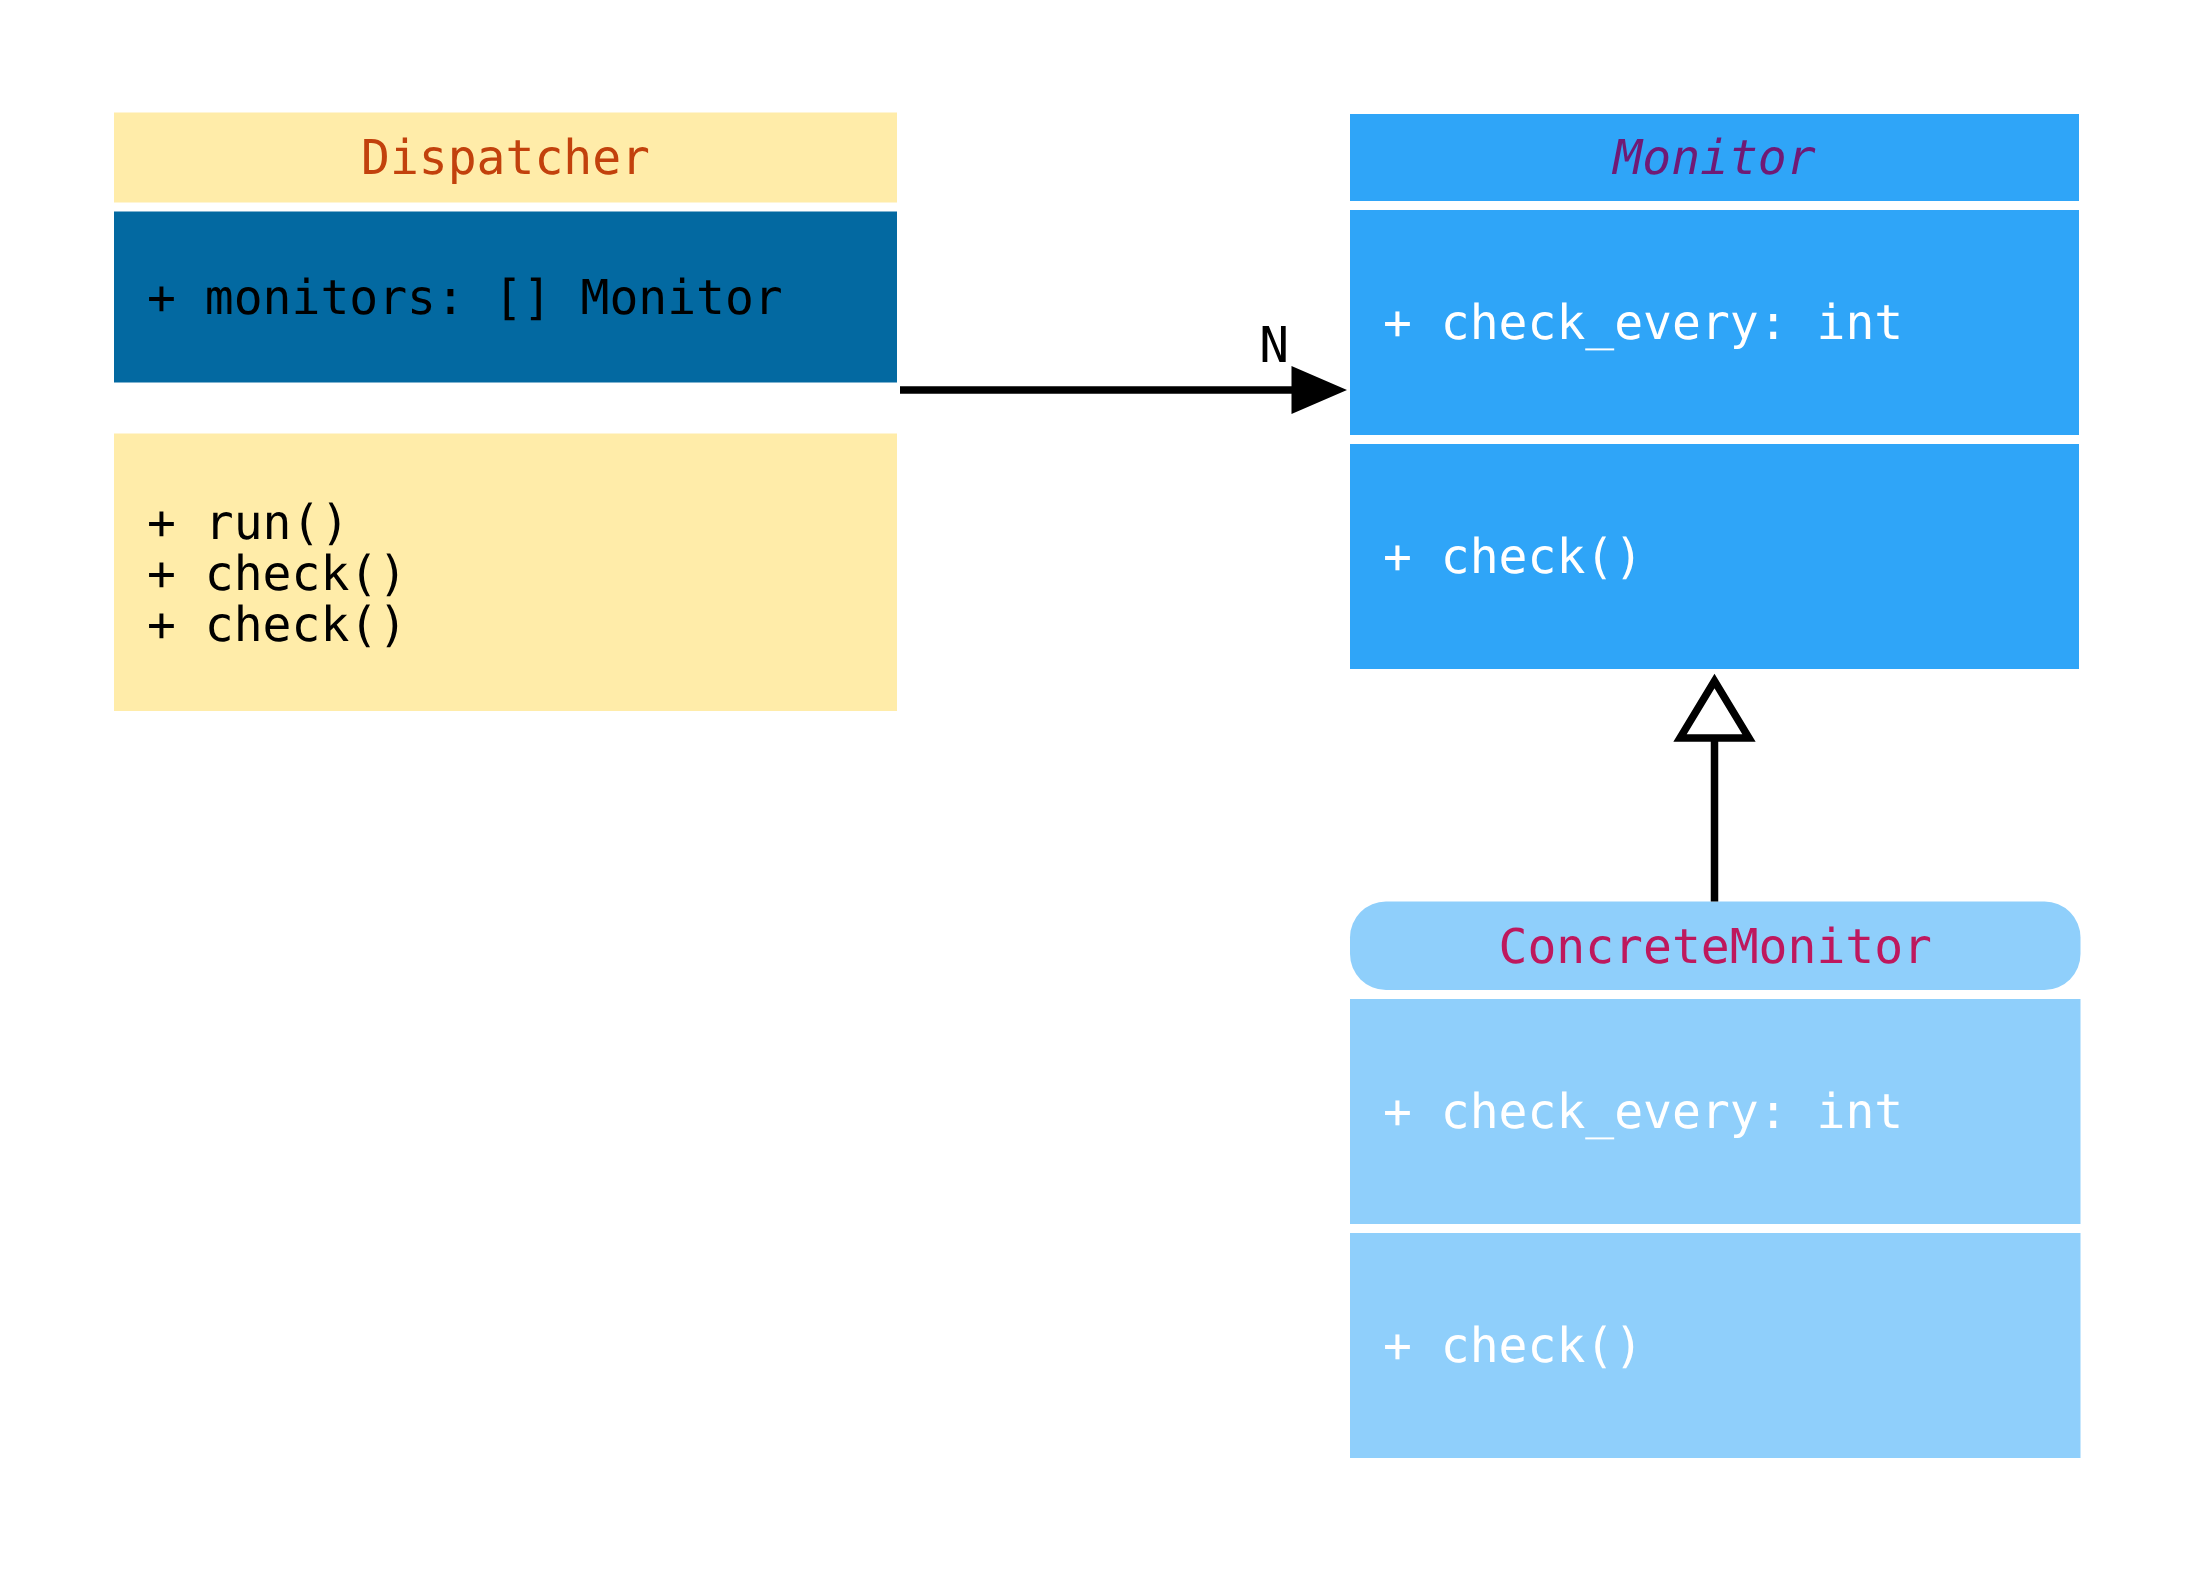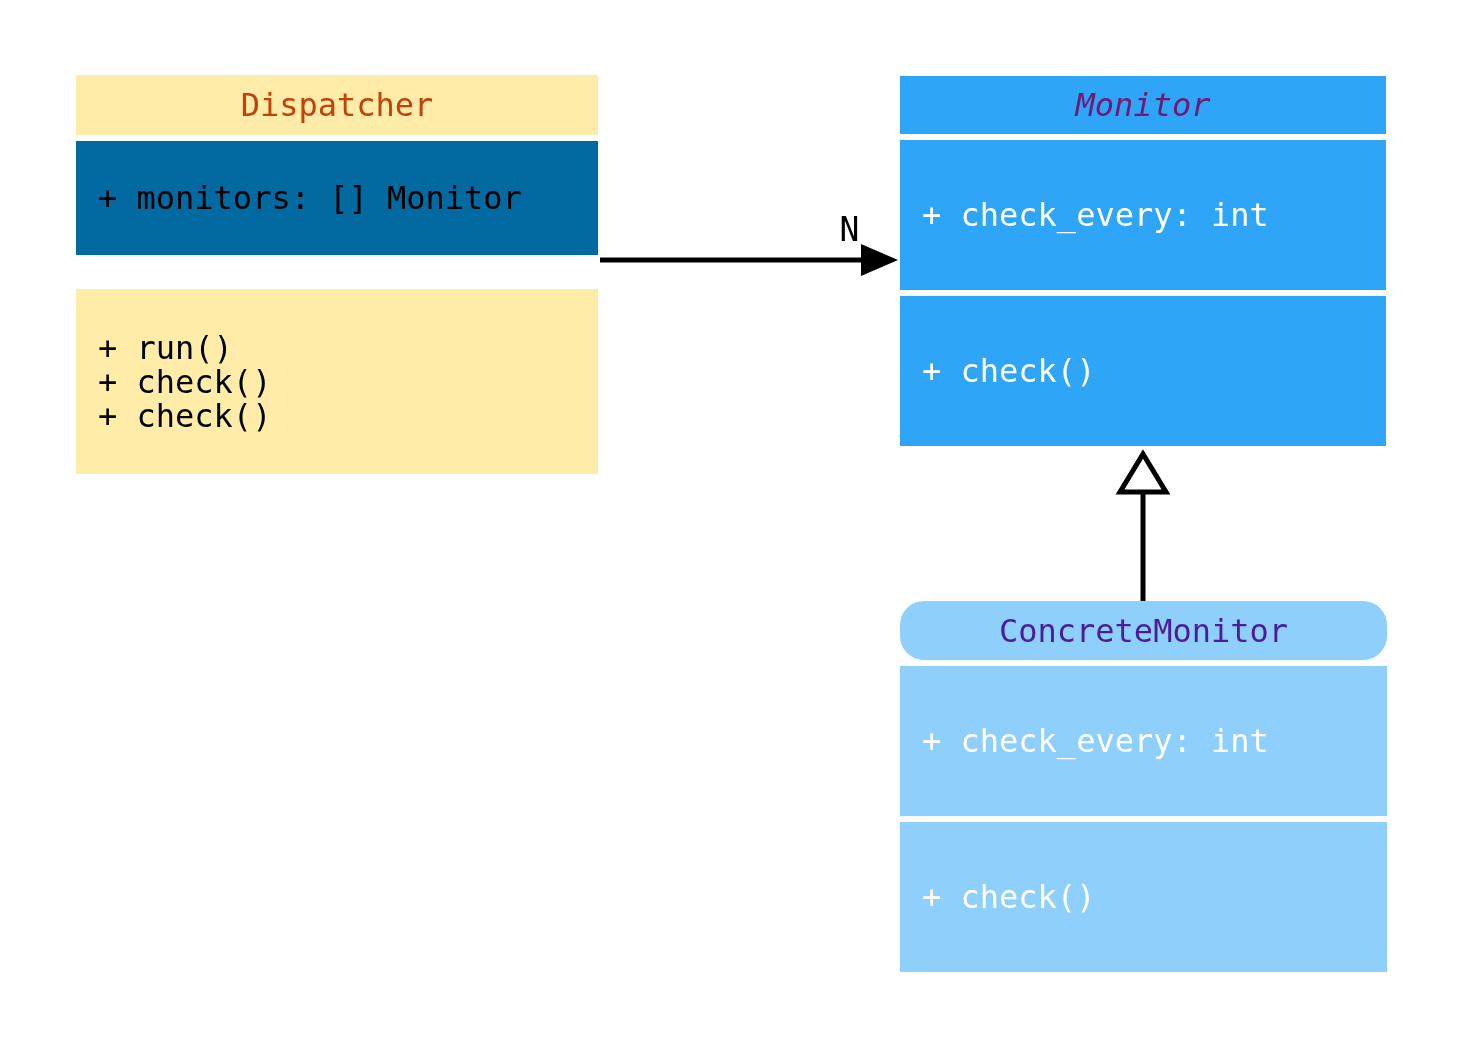--- a/index.html
+++ b/index.html
@@ -97,21 +97,21 @@
     <div class="cls-section cls-title italic" style="background-color: rgb(47, 165, 248); color: #701a75;">Monitor</div>
     <div class="cls-section cls-body sec-attrs" style="background-color: rgb(47, 165, 248); color: rgb(255, 255, 255);">
       <div>+ check_every: int</div>
     </div>
     <div class="cls-section cls-body sec-methods" style="background-color: rgb(47, 165, 248); color: rgb(255, 255, 255);">
       <div>+ check()</div>
     </div>
   </div>
 
   <div class="uml-class" id="concrete-monitor">
-    <div class="cls-section cls-title" style="background-color: rgb(143, 207, 251); color: #4c1d95; border-radius: 24px;">ConcreteMonitor</div>
+    <div class="cls-section cls-title" style="background-color: rgb(143, 207, 251); color: #be185d; border-radius: 24px;">ConcreteMonitor</div>
     <div class="cls-section cls-body sec-attrs" style="background-color: rgb(143, 207, 251); color: rgb(255, 255, 255);">
       <div>+ check_every: int</div>
     </div>
     <div class="cls-section cls-body sec-methods" style="background-color: rgb(143, 207, 251); color: rgb(255, 255, 255);">
       <div>+ check()</div>
     </div>
   </div>
 
   <svg id="arrow-overlay" viewBox="0 0 1463 1048" xmlns="http://www.w3.org/2000/svg">
 

